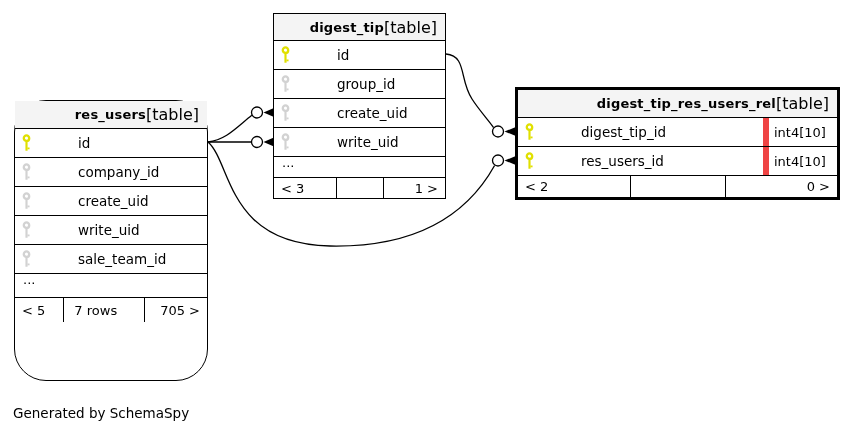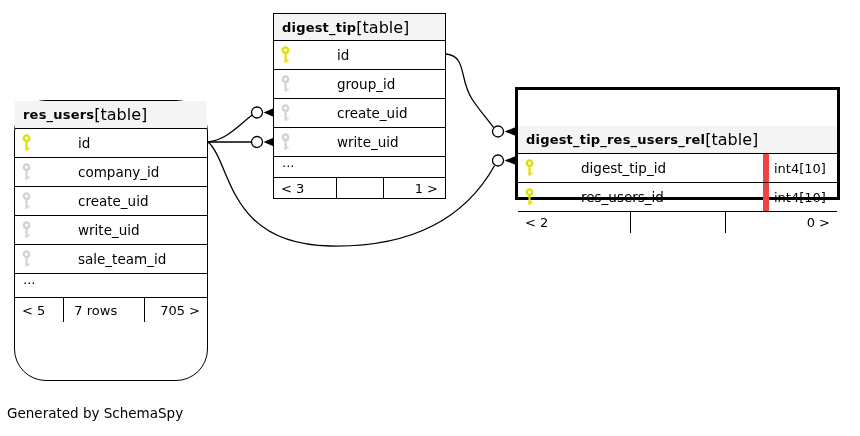--- a/index.html
+++ b/index.html
@@ -6,21 +6,21 @@
   body{
     width:860px;height:436px;background:#ffffff;position:relative;overflow:hidden;
     font-family:"DejaVu Sans","Liberation Sans",sans-serif;color:#000;
   }
   svg.rel-lines{position:absolute;left:0;top:0;z-index:0;}
   .db-table{
     position:absolute;z-index:1;background:#fff;border:1px solid #000;box-sizing:border-box;
   }
   .db-table.focus{border-width:3px;}
   .tbl-header{
-    display:flex;justify-content:flex-start;align-items:center;
+    display:flex;justify-content:flex-end;align-items:center;
     background:#f4f4f4;border-bottom:1px solid #000;padding:0 8px;height:27px;
   }
   .tbl-name{font-weight:bold;font-size:13px;letter-spacing:0.2px;}
   .tbl-tag{font-size:16px;}
   .tbl-row{
     display:flex;align-items:center;border-bottom:1px solid #000;
     height:28px;padding-left:7px;font-size:13.5px;gap:38px;
   }
   .icon-slot{width:18px;display:flex;align-items:center;justify-content:flex-start;flex:0 0 18px;}
   .key-pk{color:#e0e000;}
@@ -32,21 +32,21 @@
   .ellipsis-row{
     display:flex;align-items:flex-start;border-bottom:1px solid #000;
     padding-left:8px;font-size:13px;line-height:11px;
   }
   .tbl-footer{display:flex;font-size:13px;}
   .f-cell{display:flex;align-items:center;padding:0 7px;box-sizing:border-box;height:100%;}
   .f-cell + .f-cell{border-left:1px solid #000;}
   .f-center{justify-content:center;}
   .f-right{justify-content:flex-end;}
   .note{
-    position:absolute;left:7px;top:405px;font-size:13.5px;z-index:1;
+    position:absolute;left:13px;top:405px;font-size:13.5px;z-index:1;
   }
 </style>
 </head>
 <body>
 
 <svg class="rel-lines" width="860" height="436" viewBox="0 0 860 436">
   <g fill="none" stroke="#000" stroke-width="1.3">
     <path d="M208,142 C226,140 237,127 251.8,115.3"></path>
     <path d="M208,142 L251.5,142"></path>
     <path d="M208,142 C232,163 226,244 330,246 C436,248 477,197 494.6,165.5"></path>
@@ -180,21 +180,21 @@
     <span>...</span>
   </div>
   <div class="tbl-footer" style="height:20px;">
     <span class="f-cell" style="width:36%;">&lt; 3</span>
     <span class="f-cell" style="width:28%;"></span>
     <span class="f-cell f-right" style="width:36%;">1 &gt;</span>
   </div>
 </div>
 
 <div class="db-table focus" style="left:515px;top:87px;width:325px;height:113px;">
-  <div class="tbl-header" style="height:27px;margin-top:36px;">
+  <div class="tbl-header" style="height:27px;">
     <span class="tbl-name">digest_tip_res_users_rel</span>
     <span class="tbl-tag">[table]</span>
   </div>
   <div class="tbl-row">
     <span class="icon-slot key-pk">
       <svg width="9" height="18" viewBox="0 0 10 20">
           <circle cx="5" cy="4.6" r="3" fill="none" stroke="currentColor" stroke-width="2.6"></circle>
           <rect x="3.8" y="7.6" width="2.4" height="11" fill="currentColor"></rect>
           <rect x="6" y="15" width="2.4" height="2" fill="currentColor"></rect>
         </svg>

